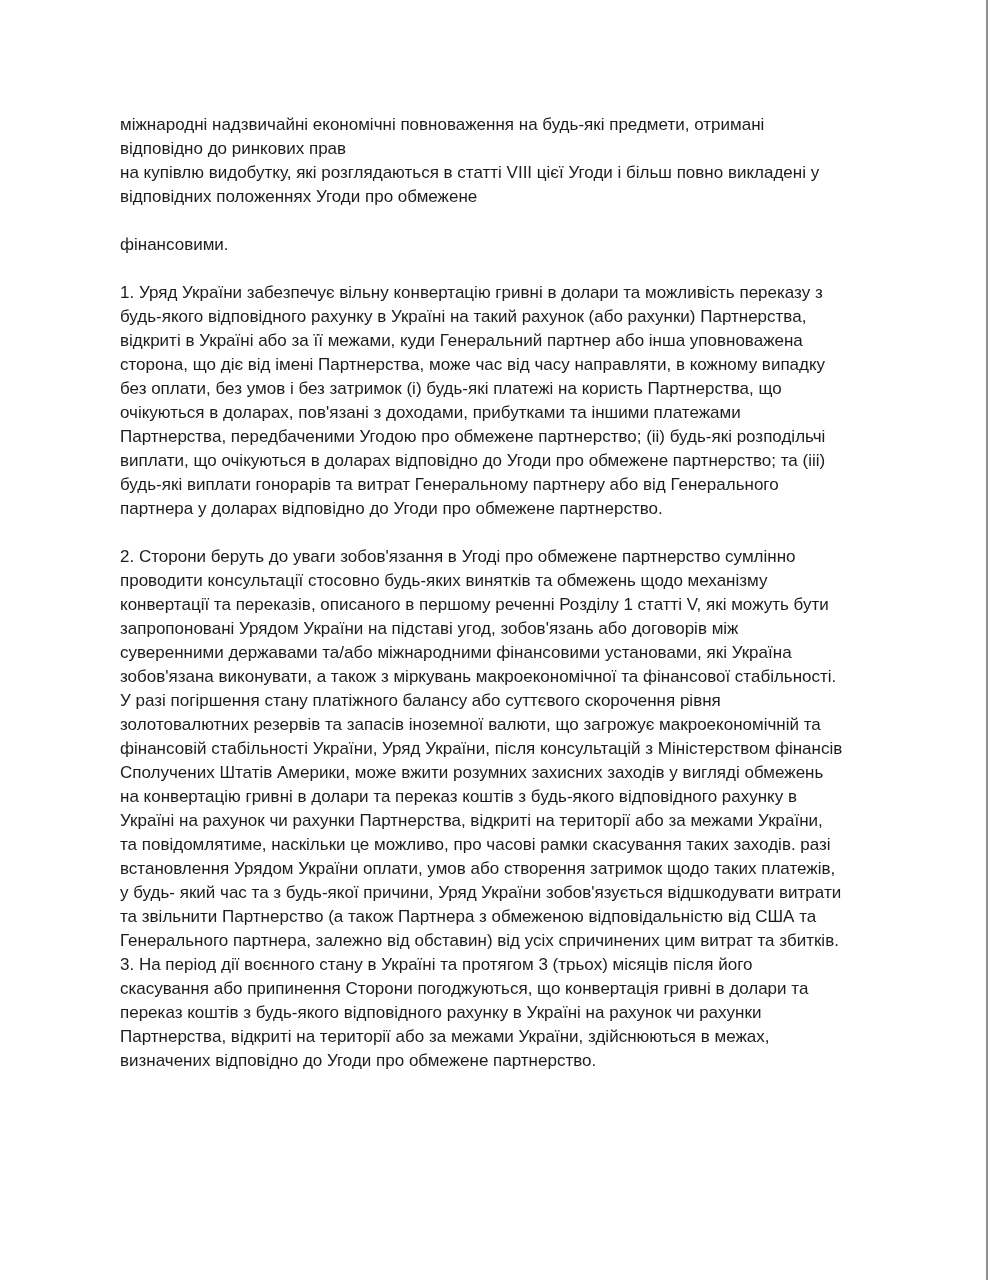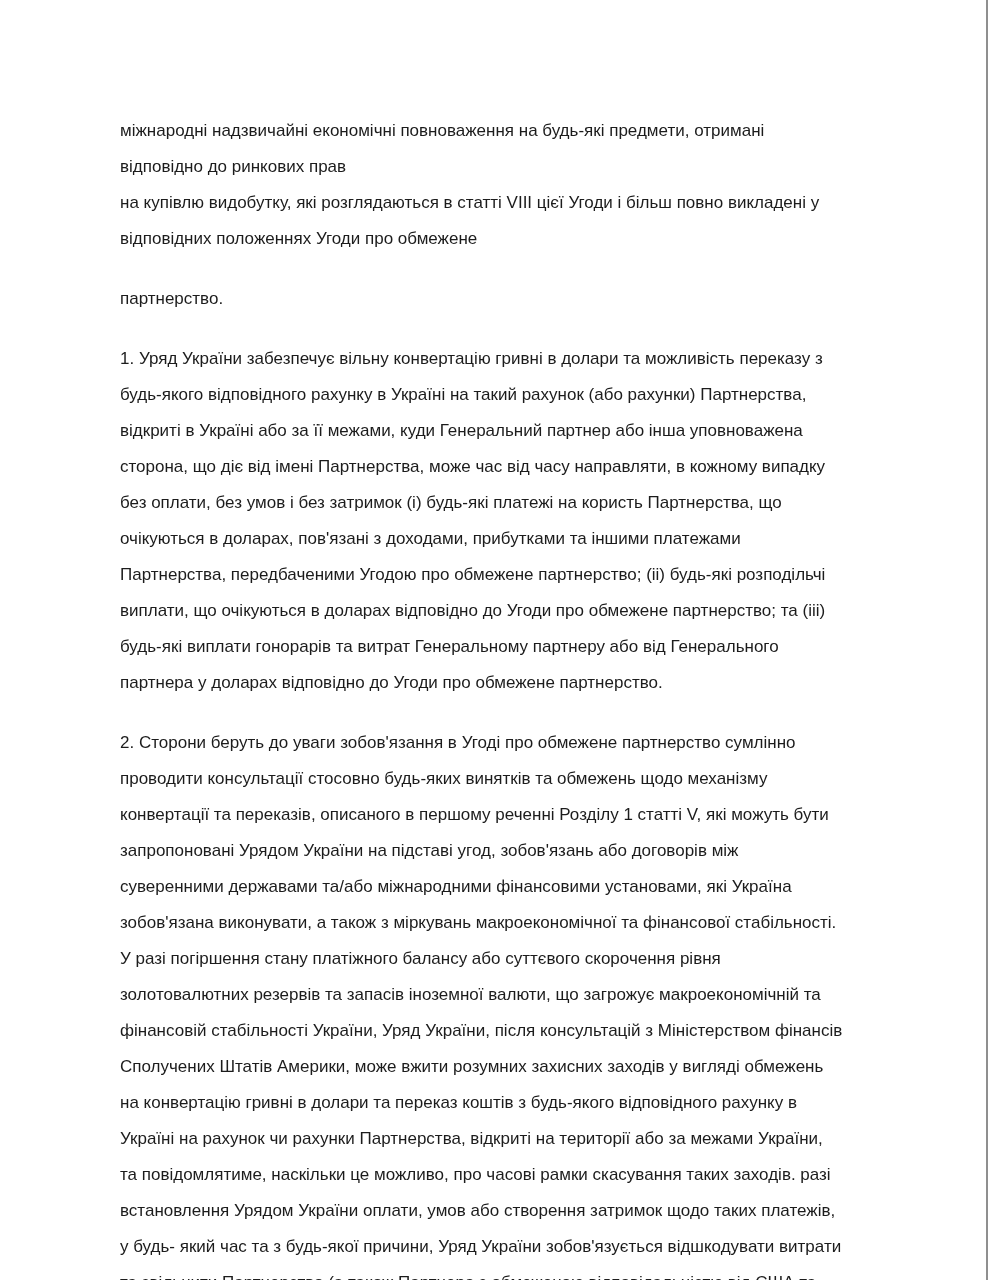--- a/index.html
+++ b/index.html
@@ -30,37 +30,37 @@
   }
   .text-column {
     position: absolute;
     left: 120px;
     top: 113px;
     width: 860px;
   }
   .para {
     margin: 0 0 24px 0;
     font-size: 17px;
-    line-height: 36px;
+    line-height: 24px;
     color: #1c1c1c;
     white-space: pre-line;
     text-align: left;
   }
 </style>
 </head>
 <body>
 
 <div class="page">
   <div class="page-edge-line"></div>
   <main class="text-column">
     <p class="para">міжнародні надзвичайні економічні повноваження на будь-які предмети, отримані
 відповідно до ринкових прав
 на купівлю видобутку, які розглядаються в статті VIII цієї Угоди і більш повно викладені у
 відповідних положеннях Угоди про обмежене</p>
-    <p class="para">партнерство.</p>
+    <p class="para">фінансовими.</p>
     <p class="para">1. Уряд України забезпечує вільну конвертацію гривні в долари та можливість переказу з
 будь-якого відповідного рахунку в Україні на такий рахунок (або рахунки) Партнерства,
 відкриті в Україні або за її межами, куди Генеральний партнер або інша уповноважена
 сторона, що діє від імені Партнерства, може час від часу направляти, в кожному випадку
 без оплати, без умов і без затримок (і) будь-які платежі на користь Партнерства, що
 очікуються в доларах, пов'язані з доходами, прибутками та іншими платежами
 Партнерства, передбаченими Угодою про обмежене партнерство; (ii) будь-які розподільчі
 виплати, що очікуються в доларах відповідно до Угоди про обмежене партнерство; та (iii)
 будь-які виплати гонорарів та витрат Генеральному партнеру або від Генерального
 партнера у доларах відповідно до Угоди про обмежене партнерство.</p>

